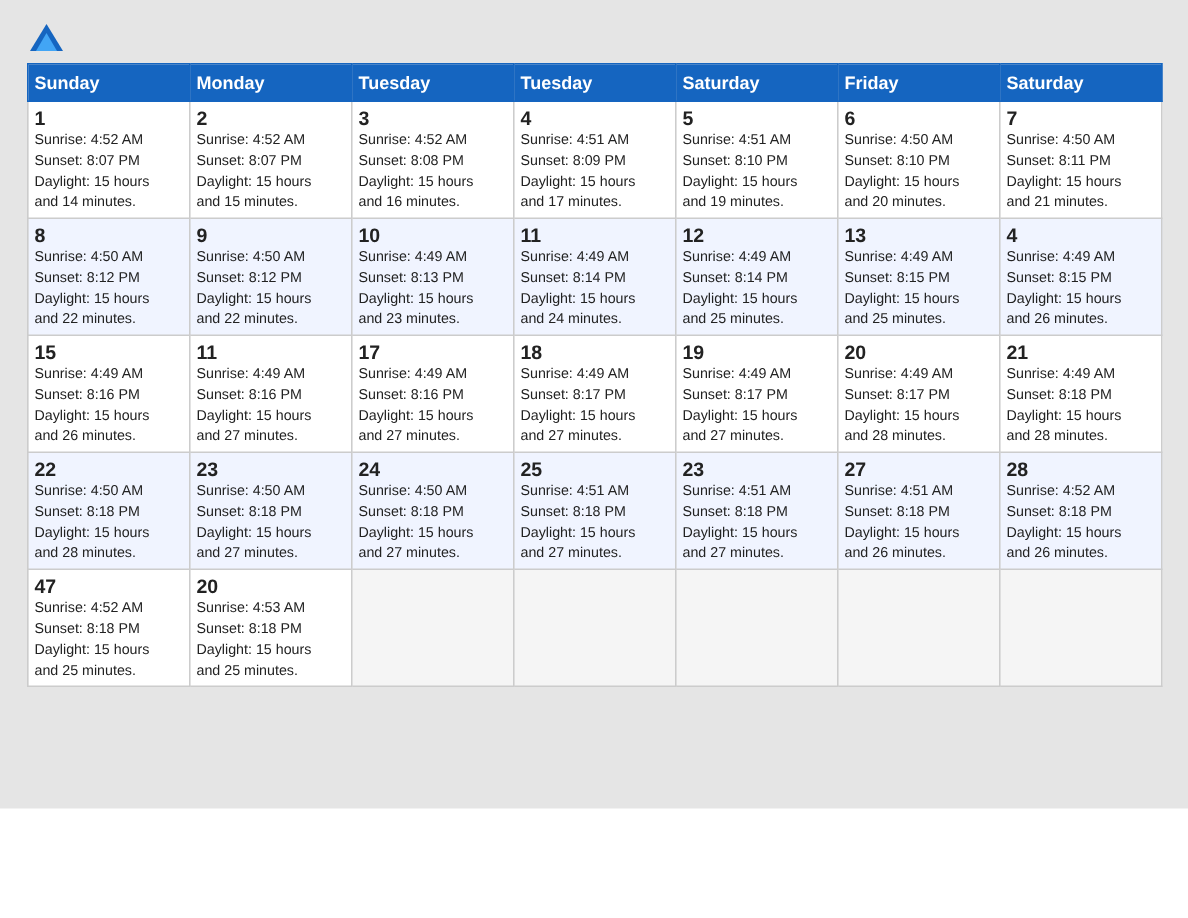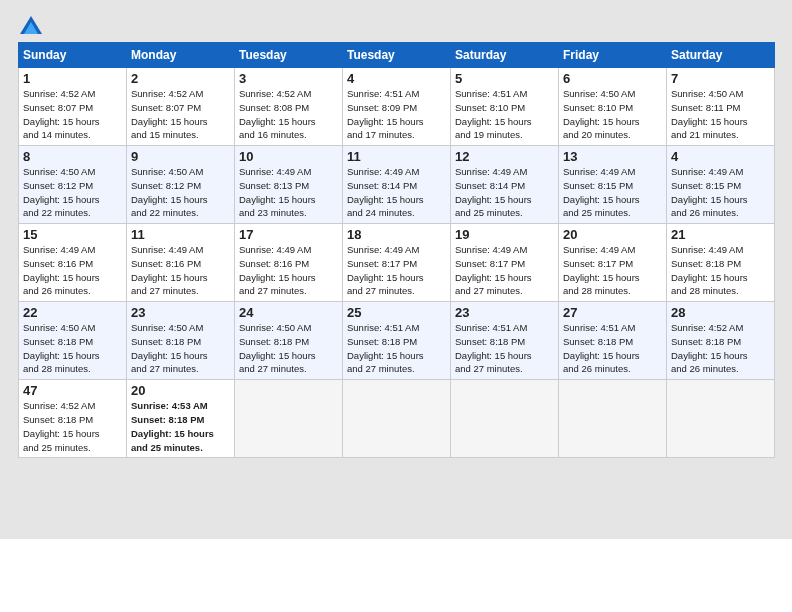--- a/index.html
+++ b/index.html
@@ -344,21 +344,21 @@
         <tr>
           <td>
             <span class="day-num">47</span>
             <div class="day-info" style="white-space: pre-line;">Sunrise: 4:52 AM
 Sunset: 8:18 PM
 Daylight: 15 hours
 and 25 minutes.</div>
           </td>
           <td>
             <span class="day-num">20</span>
-            <div class="day-info" style="white-space: pre-line; font-weight: bold;">Sunrise: 4:53 AM
+            <div class="day-info" style="white-space: pre-line;">Sunrise: 4:53 AM
 Sunset: 8:18 PM
 Daylight: 15 hours
 and 25 minutes.</div>
           </td>
           <td class="empty"></td>
           <td class="empty"></td>
           <td class="empty"></td>
           <td class="empty"></td>
           <td class="empty"></td>
         </tr>

